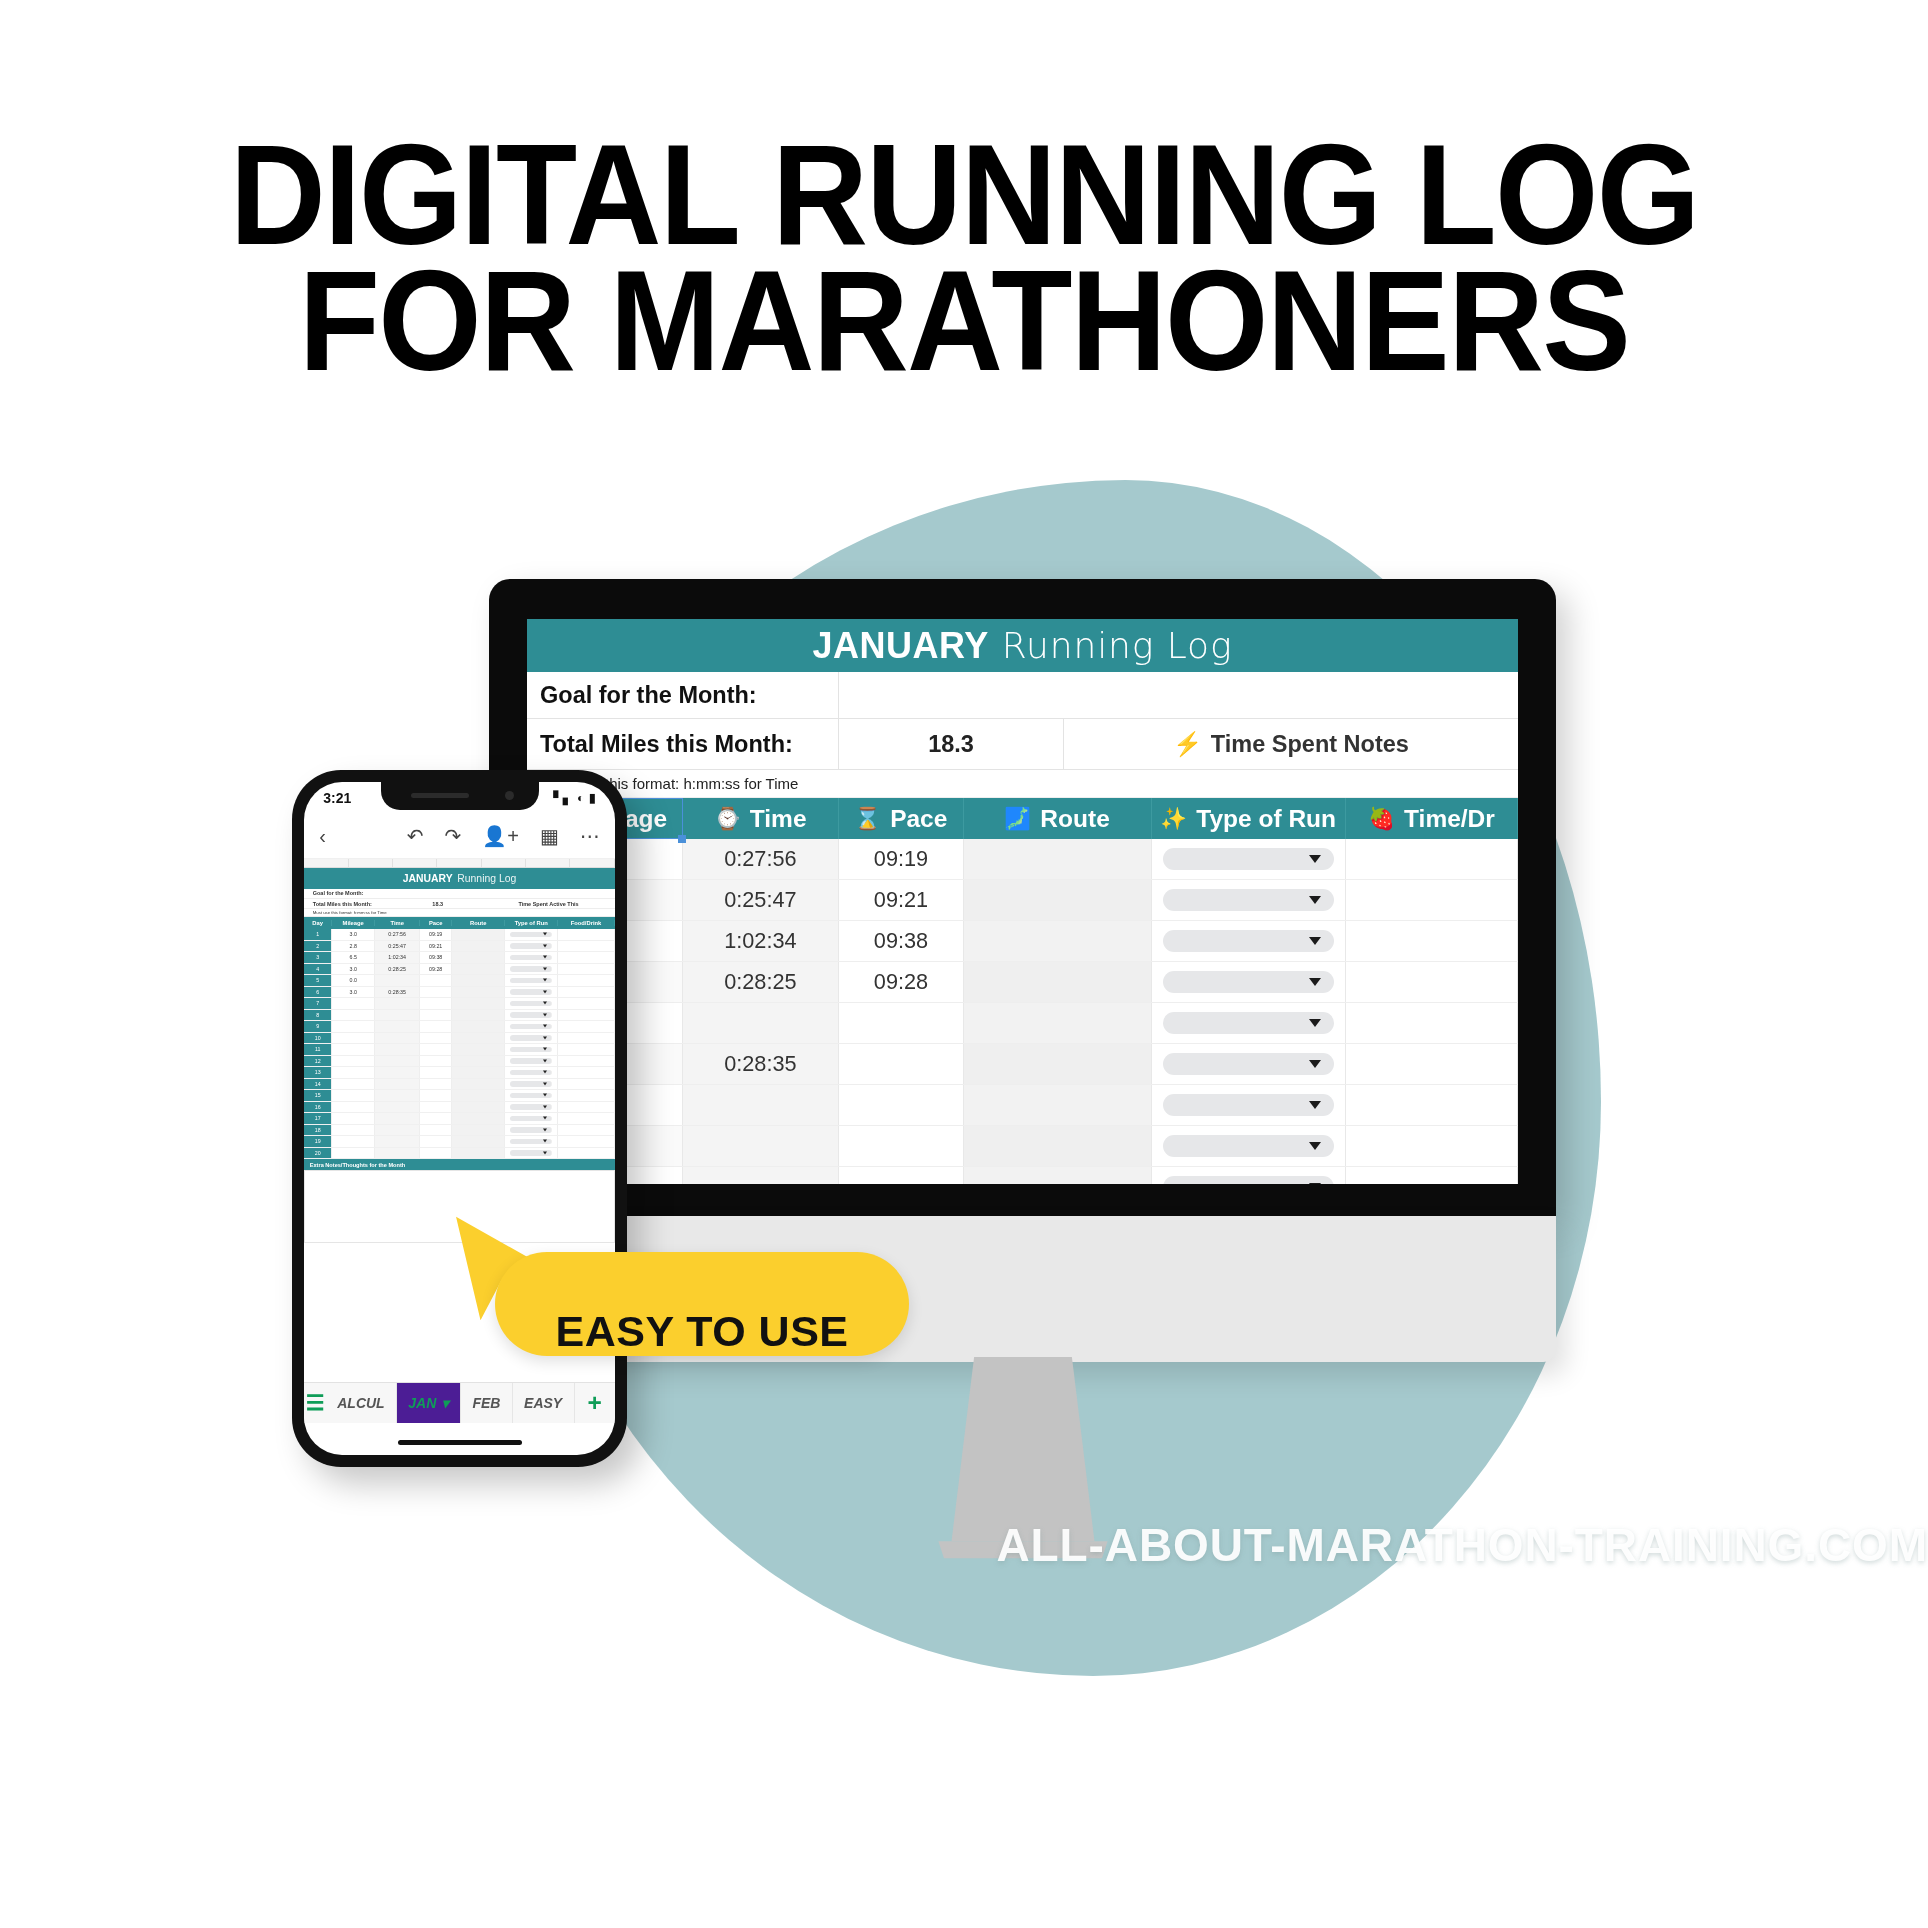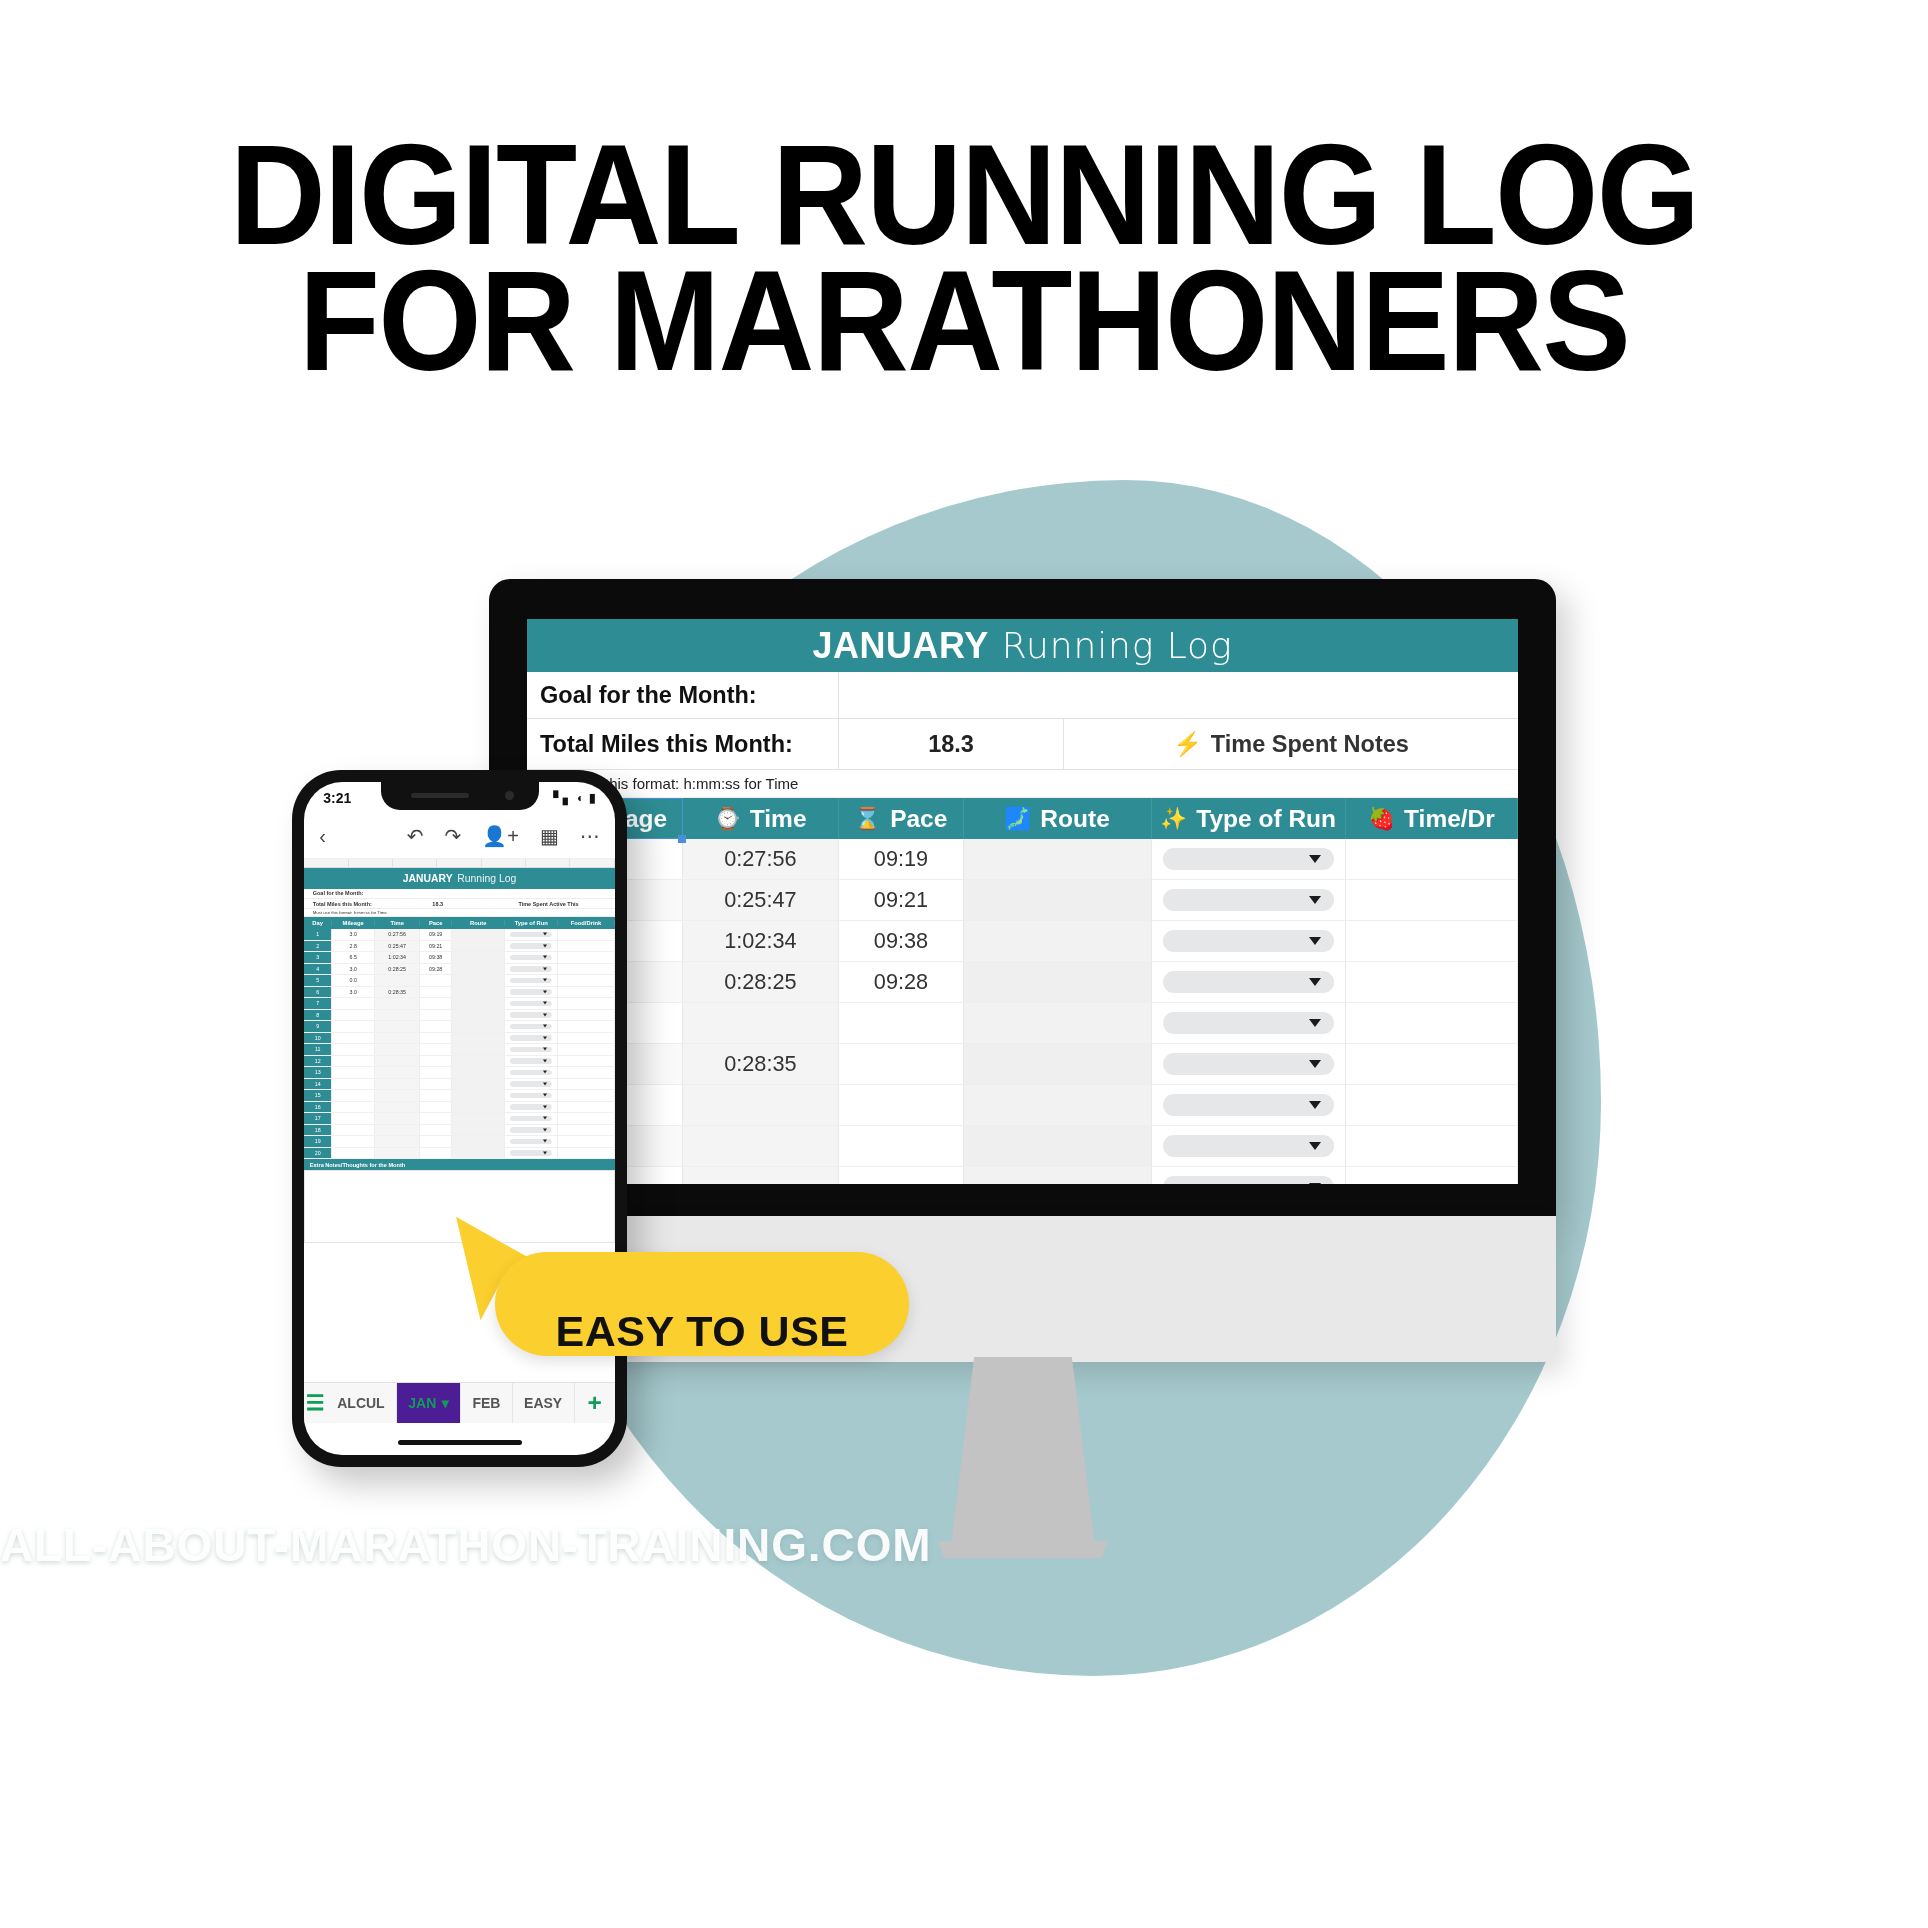--- a/index.html
+++ b/index.html
@@ -33,21 +33,21 @@
     left:520px; top:480px;
     width:1081px; height:1196px;
     background:#a5c9cd;
     border-radius:56% 44% 47% 53% / 50% 52% 48% 50%;
     z-index:1;
   }
 
   
   #watermark {
     position:absolute; left:0; top:1518px; width:1928px;
-    text-align:left; z-index:30;
+    text-align:right; z-index:30;
     font-size:46px; font-weight:bold; letter-spacing:0.9px;
     color:rgba(255,255,255,0.93);
     text-shadow:0 1.9px 5.6px rgba(120,150,150,0.35);
   }
 
   
   #monitor { position:absolute; left:489px; top:579px; z-index:10; }
   #monitor-bezel {
     width:1067px; height:637px;
     background:#0b0b0b;
@@ -243,21 +243,21 @@
   .ph-notes { background:#2e8d94; color:#fff; height:11.3px; font-size:5.6px;
               font-weight:bold; display:flex; align-items:center; padding-left:5.6px; }
   .ph-notesbody { height:73px; background:#fff; border:0.9px solid #e5e5e5; }
   #ph-tabs {
     position:absolute; left:0; bottom:32px; width:100%;
     height:41px; background:#f7f7f7; border-top:0.9px solid #e2e2e2;
     display:flex; align-items:center; font-size:14px; font-weight:bold;
     color:#555;
   }
   #ph-tabs .tab { padding:0 11.3px; height:100%; display:flex;
-    align-items:center; justify-content:center; border-right:0.9px solid #e6e6e6; }
+    align-items:center; justify-content:center; border-right:0.9px solid #e6e6e6;font-style:italic; }
   #ph-tabs .tab.active { color:#0f9d58; background:#4c1d95; gap:5.6px; }
   #ph-tabs .menu { width:43px; display:flex; align-items:center;
     justify-content:center; color:#0f9d58; font-size:21px; }
   #ph-tabs .plus { color:#0f9d58; font-size:24.5px; padding:0 13px; }
   #homebar {
     position:absolute; left:50%; bottom:9.4px; transform:translateX(-50%);
     width:124px; height:5.6px; background:#111; border-radius:3.8px;
   }
 
   

